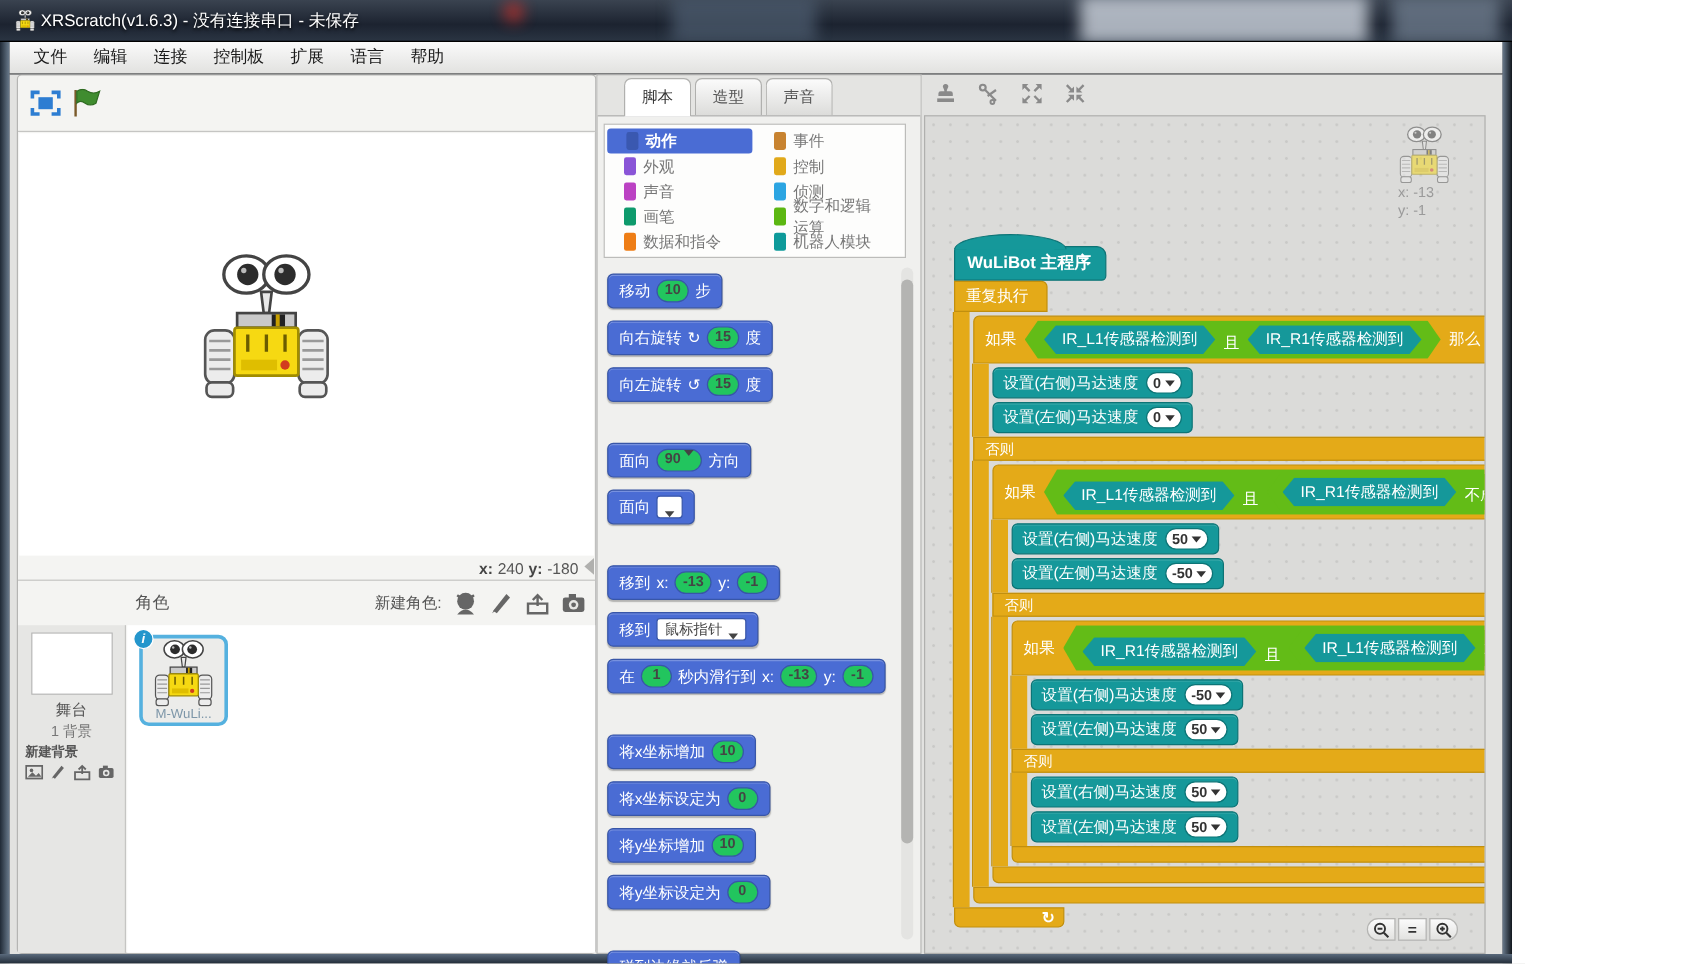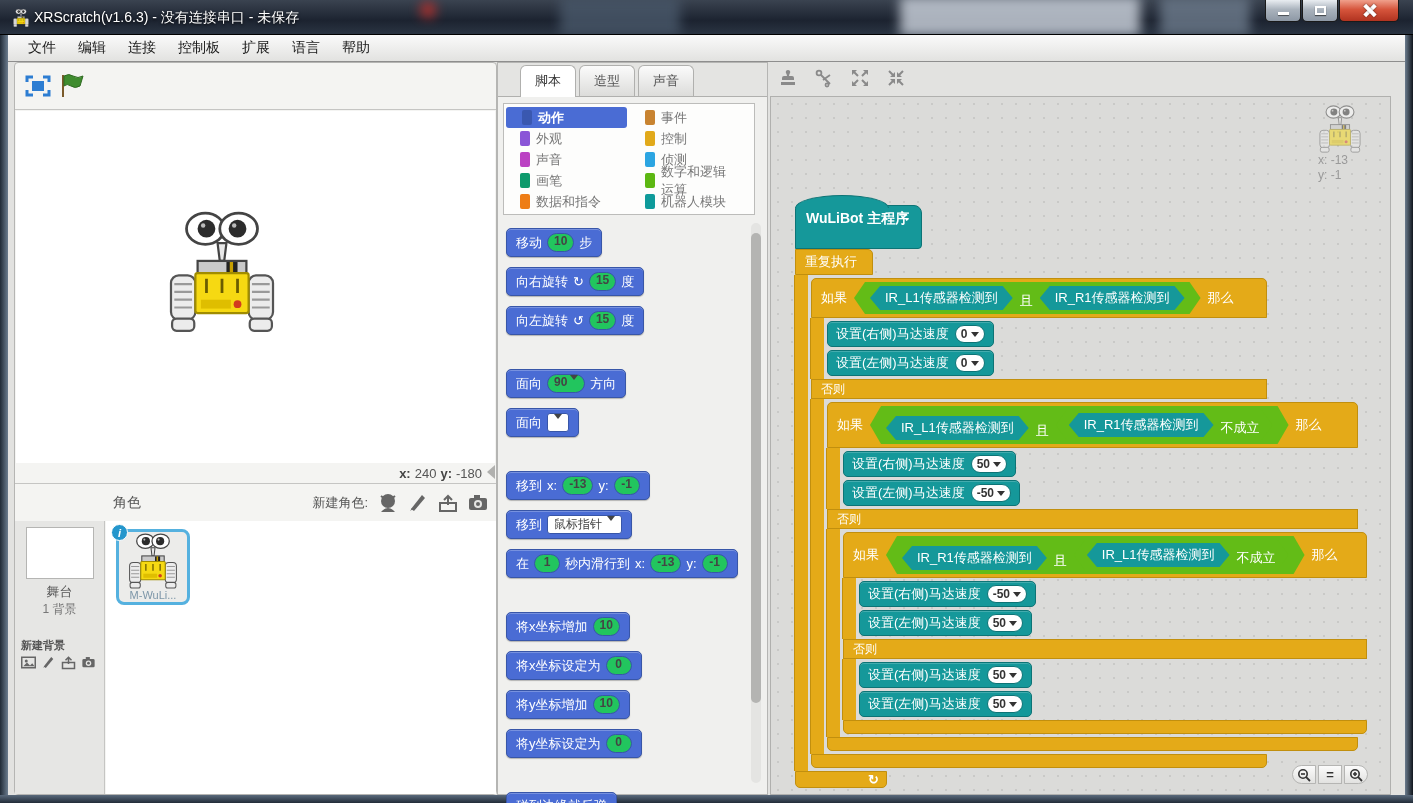--- a/index.html
+++ b/index.html
@@ -1,17 +1,17 @@
 <!DOCTYPE html>
 <html><head>
 <meta charset="utf-8">
 <style>
   * { margin:0; padding:0; box-sizing:border-box; }
   html,body { width:1413px; height:803px; font-family:"Liberation Sans", sans-serif; }
-  .app { position:relative; width:1413px; height:803px; background:#10151d; overflow:hidden; }
+  .app { position:relative; width:1260px; height:803px; background:#10151d; overflow:hidden; }
 
   
   .titlebar { position:absolute; left:0; top:0; width:1413px; height:35px;
     background:linear-gradient(#3a4350,#1c2330 60%,#2a3442); overflow:hidden; border-bottom:1px solid #000; }
   .blob { position:absolute; filter:blur(6px); opacity:.8; }
   .title-text { position:absolute; left:34px; top:9px; color:#fff; font-size:14px; text-shadow:0 1px 3px #000; white-space:nowrap; z-index:3;}
   .title-icon { position:absolute; left:12px; top:8px; z-index:3;}
   .winbtns { position:absolute; right:14px; top:0; display:flex; z-index:4; }
   .winbtn { height:22px; border:1px solid #1a1a1a; border-top:none; border-radius:0 0 5px 5px;
     background:linear-gradient(#e9edf1,#aab3bd 45%,#8d98a5); display:flex; align-items:center; justify-content:center; margin-left:1px;}
@@ -48,21 +48,21 @@
   
   .sprite-pane { position:absolute; left:0; top:420px; right:0; bottom:0; border-top:1px solid #c5c5c3; }
   .sprite-header { position:absolute; left:0; top:0; right:0; height:37px; display:flex; align-items:center; padding:0 8px; }
   .sprite-title { position:absolute; left:98px; font-size:14px; color:#555; }
   .new-sprite { position:absolute; right:8px; display:flex; align-items:center; gap:10px; font-size:13px; color:#555; }
   .tool-ico svg { display:block; }
   .stage-col { position:absolute; left:0; top:37px; width:90px; bottom:0; background:#e6e6e4; border-right:1px solid #c5c5c3; font-size:12px; color:#555; }
   .stage-thumb { margin:6px auto 4px auto; width:68px; height:52px; background:#fff; border:1px solid #b5b5b3; }
   .stage-col .lbl { text-align:center; font-size:13px; }
   .stage-col .sub { text-align:center; font-size:12px; color:#777; }
-  .newbk { margin:20px 0 2px 6px; font-size:11px; font-weight:bold; color:#555; }
+  .newbk { margin:1px 0 2px 6px; font-size:11px; font-weight:bold; color:#555; }
   .newbk-icons { margin-left:6px; display:flex; gap:5px; }
   .sprite-list { position:absolute; left:91px; top:37px; right:0; bottom:0; background:#fff; }
   .sprite-tile { position:absolute; left:10px; top:8px; width:74px; height:76px; border:3px solid #55b1df; border-radius:8px; background:#ececea; display:flex; flex-direction:column; align-items:center; justify-content:flex-end; }
   .sprite-tile .nm { font-size:11px; color:#7d96a8; margin-bottom:1px; }
   .i-badge { position:absolute; left:-8px; top:-8px; width:17px; height:17px; border-radius:50%; background:#2496cc; color:#fff; font-size:11px; font-style:italic; font-weight:bold; display:flex; align-items:center; justify-content:center; border:1px solid #fff; }
 
   
   .palette-pane { position:absolute; left:489px; top:0; width:271px; height:733px; background:#f0f0ee; border:1px solid #b5b5b3; }
   .tab-row { position:absolute; left:0; top:0; right:0; height:34px; background:#e4e4e2; border-bottom:1px solid #b0b0ae; display:flex; align-items:flex-end; padding-left:22px; gap:3px; }
   .tab { font-size:13px; color:#555; padding:6px 14px; border:1px solid #b0b0ae; border-bottom:none; border-radius:6px 6px 0 0; background:linear-gradient(#fbfbfb,#dcdcda); }
@@ -72,39 +72,39 @@
   .cat-row { display:flex; align-items:center; gap:6px; height:21px; padding:0 16px; font-size:13px; color:#777; }
   .cat-swatch { width:10px; height:15px; border-radius:2px; flex:none; }
   .cat-row.selected { background:#4a6cd4; border-radius:3px; color:#fff; font-weight:bold; margin:0 2px; }
   .cat-row.selected .cat-swatch { background:#3a58b0 !important; }
   .blocks-area { position:absolute; left:0; top:153px; right:0; bottom:0; padding:12px 0 0 8px; }
   .pblock { display:inline-flex; align-items:center; gap:5px; background:#4a6cd4; border:1px solid #3856a8; border-radius:5px; color:#fff; font-size:13px; padding:4px 9px; box-shadow:inset 0 1px 0 rgba(255,255,255,.25), 0 1px 1px rgba(0,0,0,.25); margin-bottom:10px; clear:both; }
   .prow { display:block; }
   .gap { margin-top:24px; }
   .oval { background:#22c55e; border:1px solid #3856a8; border-radius:11px; min-width:26px; height:19px; padding:0 6px; color:#444; font-size:12px; font-weight:bold; display:inline-flex; align-items:flex-start; justify-content:center; gap:3px; }
   .caret { width:0; height:0; border-left:4px solid transparent; border-right:4px solid transparent; border-top:5px solid #444; display:inline-block; }
-  .ddbox { background:#fff; border:1px solid #3856a8; border-radius:3px; height:19px; padding:0 6px; color:#444; font-size:12px; display:inline-flex; align-items:flex-start; gap:5px; }
+  .ddbox { background:#fff; border:1px solid #3856a8; border-radius:3px; height:19px; padding:0 6px; color:#444; font-size:12px; display:inline-flex; align-items:flex-end; gap:5px; }
   .spin { font-size:13px; }
   .pal-scroll { position:absolute; right:6px; top:160px; width:10px; height:560px; background:#e4e4e2; border-radius:5px; }
   .pal-thumb { position:absolute; left:0; top:10px; width:10px; height:470px; background:#b4b4b2; border-radius:5px; }
 
   
   .script-toolbar { position:absolute; left:770px; top:6px; display:flex; gap:16px; align-items:center; }
   .script-pane { position:absolute; left:762px; top:34px; right:14px; bottom:0; background:#dbdbd9; border:1px solid #b0b0ae;
      background-image:radial-gradient(#c9c9c7 1px, transparent 1.3px); background-size:14px 14px; overflow:hidden; }
   .sprite-info { position:absolute; right:14px; top:8px; width:72px; text-align:center; color:#999; font-size:12px; }
   .sprite-info .coords { text-align:left; padding-left:14px; line-height:15px; color:#9a9a9a; }
   .zoom-ctrls { position:absolute; right:22px; bottom:10px; display:flex; gap:2px; }
   .zoom-btn { width:24px; height:19px; background:linear-gradient(#fbfbfb,#e2e2e0); border:1px solid #b5b5b3; display:flex; align-items:center; justify-content:center; color:#333; font-size:13px; font-weight:bold; }
   .zoom-btn:first-child { border-radius:10px 0 0 10px; }
   .zoom-btn:last-child { border-radius:0 10px 10px 0; }
 
   
   .script-stack { position:absolute; left:24px; top:96px; }
-  .hat { position:relative; display:inline-block; background:#15989a; border:1px solid #0d7476; color:#fff; font-size:14px; font-weight:bold; padding:4px 12px 20px 10px; border-radius:4px 8px 4px 0; margin-top:12px; }
+  .hat { position:relative; display:inline-block; background:#15989a; border:1px solid #0d7476; color:#fff; font-size:14px; font-weight:bold; padding:4px 12px 5px 10px; border-radius:4px 8px 4px 0; margin-top:12px; }
   .hat::before { content:""; position:absolute; left:-1px; top:-11px; width:92px; height:12px; background:#15989a; border:1px solid #0d7476; border-bottom:none; border-radius:100% 100% 0 0 / 200% 200% 0 0; }
   .gold { background:#e4aa18; border:1px solid #c18f0e; color:#fff; }
   .c-head { display:inline-flex; align-items:center; gap:7px; font-size:13px; padding:3px 9px; border-radius:5px 5px 0 0; position:relative; }
   .c-body { border-left:13px solid #e4aa18; padding:3px 0 3px 3px; display:flex; flex-direction:column; align-items:flex-start; gap:3px; position:relative; }
   .c-body::before{ content:""; position:absolute; left:-14px; top:0; bottom:0; width:14px; border-left:1px solid #c18f0e; }
   .c-else { height:20px; display:flex; align-items:center; font-size:12px; padding:0 9px; border-radius:0; }
   .c-foot { height:14px; border-radius:0 0 5px 5px; }
   .c-foot.loop { width:92px; display:flex; align-items:center; justify-content:flex-end; padding-right:7px; height:17px; color:#fff; font-size:13px; font-weight:bold; }
   .lvl1 > .c-else, .lvl1 > .c-foot { width:456px; }
   .lvl1 > .c-head { min-width:456px; }

